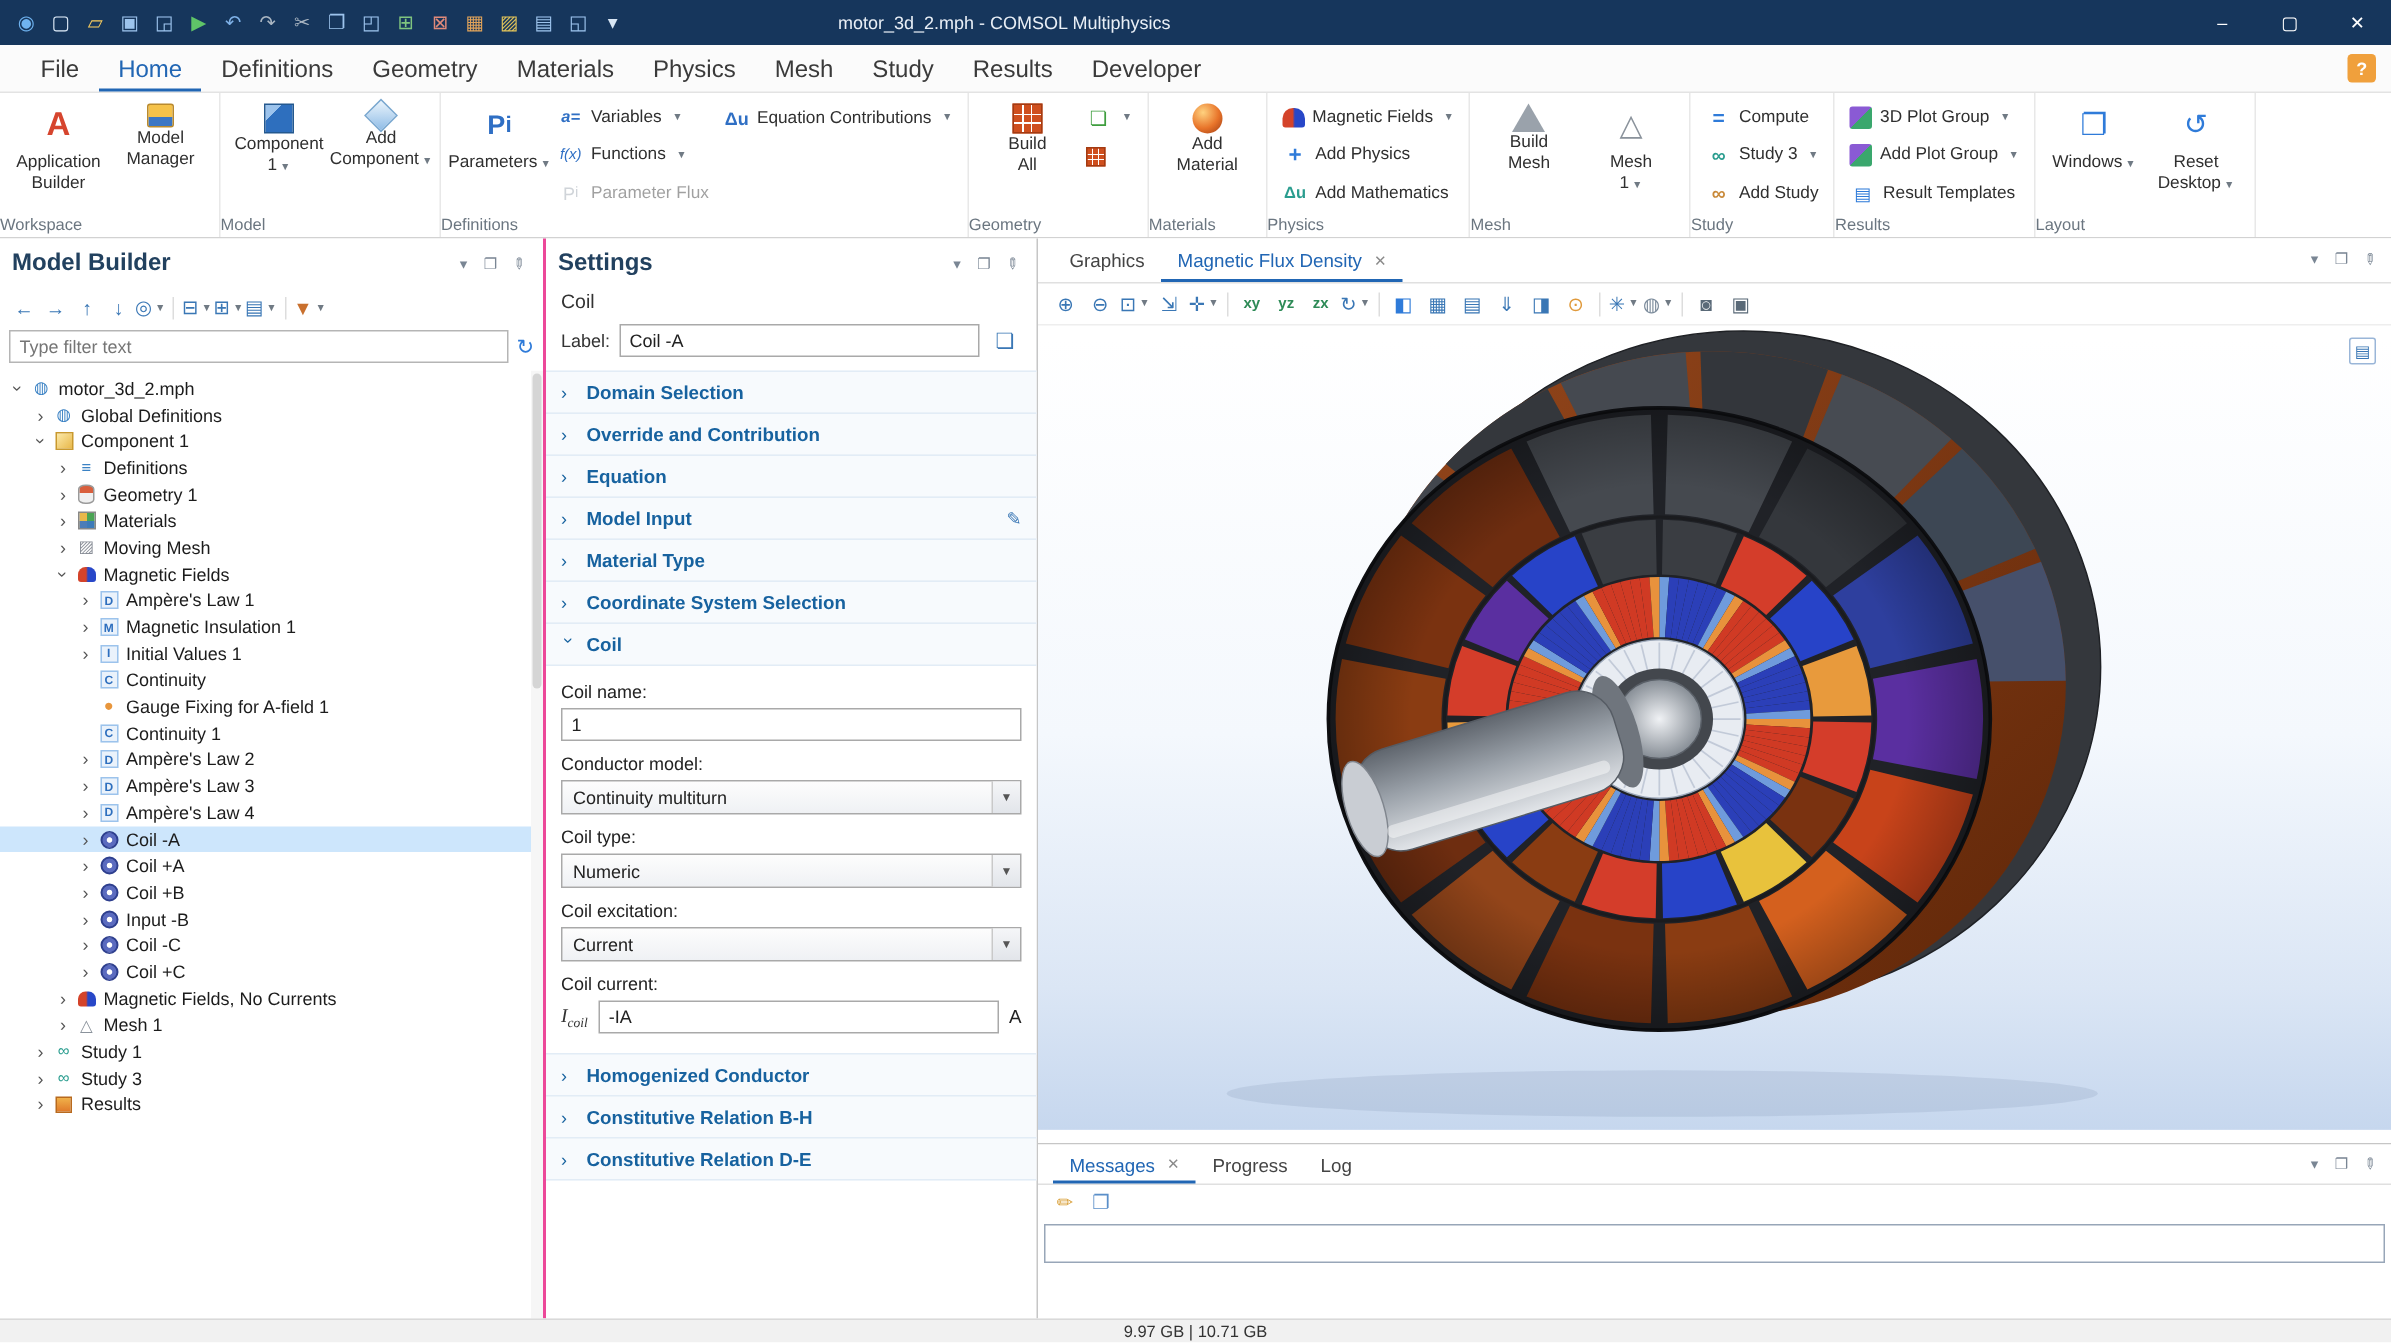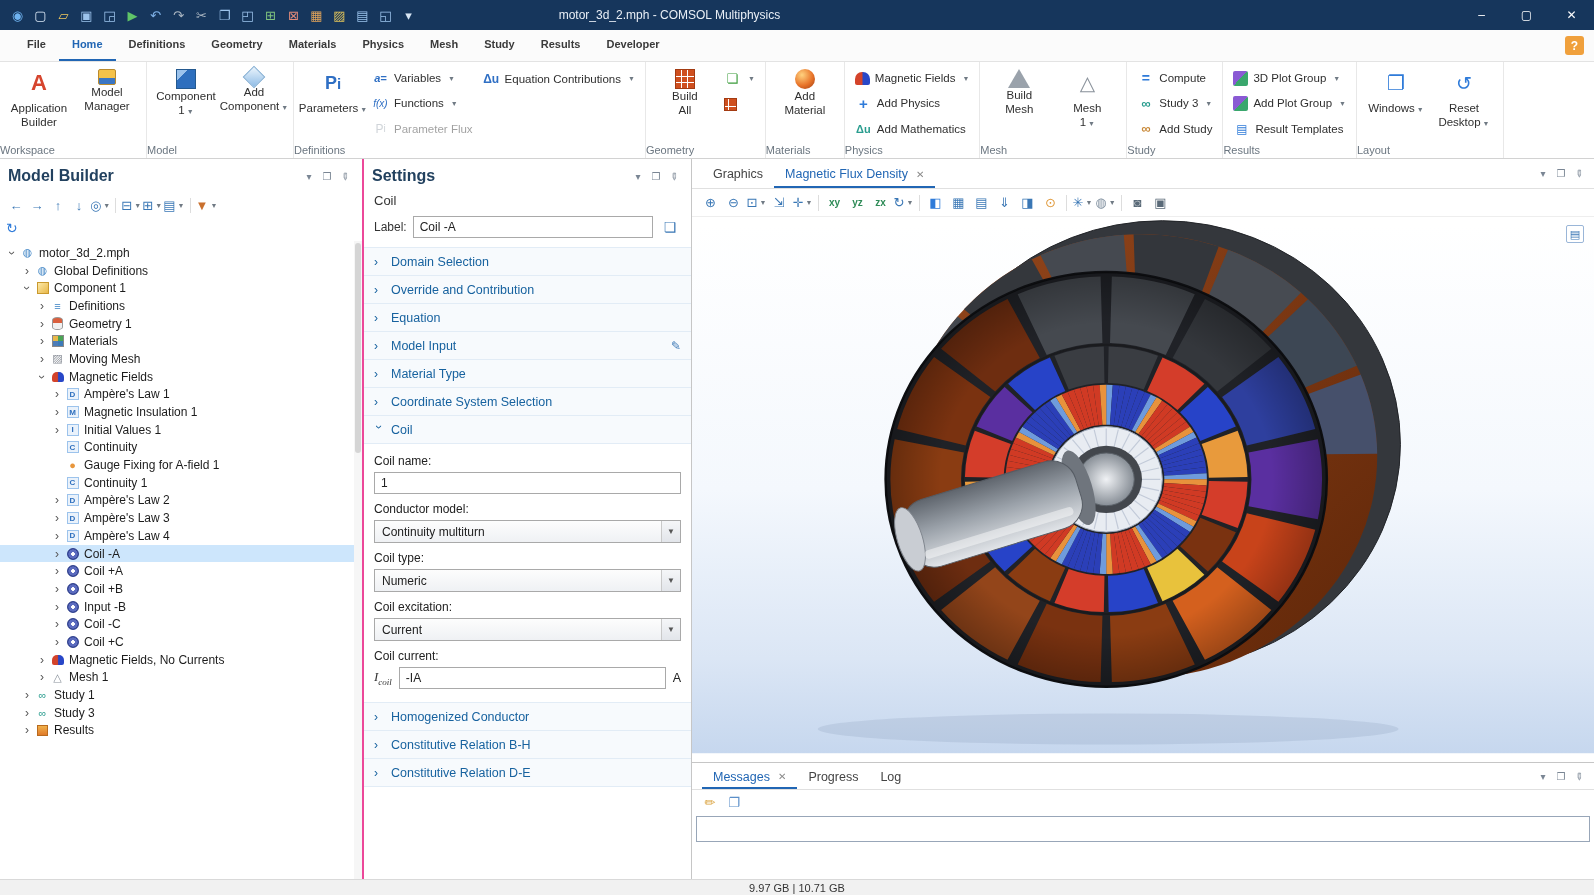--- a/index.html
+++ b/index.html
@@ -9,21 +9,21 @@
   
   .titlebar { position:absolute; top:0; left:0; width:100%; height:30px; background:#16365c; display:flex; align-items:center; color:#fff; }
   .qat { display:flex; align-items:center; padding-left:6px; }
   .qicon { width:23px; height:22px; display:flex; align-items:center; justify-content:center; font-size:13px; border-radius:3px; }
   .title-text { position:absolute; left:42%; transform:translateX(-50%); font-size:12px; color:#e9eff6; white-space:nowrap; }
   .win-btns { position:absolute; right:0; top:0; height:30px; display:flex; }
   .win-btn { width:45px; height:30px; display:flex; align-items:center; justify-content:center; font-size:12px; color:#fff; }
 
   
   .menubar { position:absolute; top:30px; left:0; width:100%; height:32px; background:#fbfbfb; border-bottom:1px solid #e3e3e3; display:flex; align-items:stretch; padding-left:14px; }
-  .menu-tab { padding:8px 13px 6px; font-size:11px; color:#3a3a3a; border-bottom:2px solid transparent;font-weight:bold; }
+  .menu-tab { padding:8px 13px 6px; font-size:16px; color:#3a3a3a; border-bottom:2px solid transparent; }
   .menu-tab.active { color:#2166b4; border-bottom:2px solid #2166b4; }
   .help-btn { margin-left:auto; margin-right:10px; align-self:center; width:19px; height:19px; background:#f0a03c; color:#fff; border-radius:3px; display:flex; align-items:center; justify-content:center; font-weight:bold; font-size:12px; }
 
   
   .ribbon { position:absolute; top:62px; left:0; width:100%; height:97px; background:#fff; border-bottom:1px solid #d2d2d2; display:flex; overflow:hidden; }
   .rib-group { position:relative; padding:4px 6px 17px; border-right:1px solid #e8e8e8; display:flex; }
   .rib-group-label { position:absolute; bottom:2px; left:0; right:0; text-align:left; font-size:11px; color:#6b7680; }
   .rib-cols { display:flex; gap:2px; }
   .rib-col { display:flex; flex-direction:column; gap:1px; }
   .rib-big { width:66px; display:flex; flex-direction:column; align-items:center; text-align:center; font-size:11.5px; color:#2f2f2f; padding-top:3px; border-radius:3px; }
@@ -87,21 +87,21 @@
   
   .settings-sub { padding:0 10px 6px; font-size:13px; color:#333; }
   .label-row { display:flex; align-items:center; gap:6px; padding:2px 10px 10px; }
   .label-row label { font-size:12px; }
   .text-input { height:22px; border:1px solid #a9a9a9; padding:0 6px; font-size:12px; font-family:inherit; color:#222; background:#fff; }
   .label-input { flex:1; }
   .rename-btn { width:22px; height:22px; display:flex; align-items:center; justify-content:center; color:#3a77b5; font-size:14px; }
   .section-header { height:29px; display:flex; align-items:center; gap:7px; padding:0 10px; background:#f7fafd; border-top:1px solid #e2ecf6; border-bottom:1px solid #e2ecf6; margin-top:-1px; }
   .section-chevron { color:#17629f; font-size:12px; width:10px; display:inline-block; }
   .section-chevron.open { transform:rotate(90deg); }
-  .section-label { font-weight:normal; color:#17629f; font-size:12.5px; flex:1; }
+  .section-label { font-weight:bold; color:#17629f; font-size:12.5px; flex:1; }
   .section-edit { color:#3a77b5; font-size:12px; }
   .section-body { padding:2px 10px 14px; background:#fff; }
   .field-label { font-size:12px; color:#222; margin:8px 0 4px; }
   .field-input { width:100%; }
   .select { height:23px; border:1px solid #a9a9a9; background:linear-gradient(#fdfdfd,#eff1f4); display:flex; align-items:center; padding:0 24px 0 7px; font-size:12px; position:relative; color:#222; }
   .select .arrow-box { position:absolute; right:0; top:0; bottom:0; width:19px; display:flex; align-items:center; justify-content:center; color:#555; font-size:8px; border-left:1px solid #c9c9c9; background:linear-gradient(#f5f6f8,#e2e5ea); }
   .current-row { display:flex; align-items:center; gap:7px; margin-top:2px; }
   .sym { font-size:13px; font-style:italic; font-family:"Liberation Serif","DejaVu Serif",serif; }
   .sym sub { font-size:9px; }
   .unit { font-size:12.5px; color:#222; }
@@ -453,20 +453,21 @@
           <span>▤</span>
           <span class="caret">▼</span>
         </div>
         <span class="tb-sep"></span>
         <div class="tb-icon">
           <span style="color: rgb(201, 112, 46);">▼</span>
           <span class="caret">▼</span>
         </div>
       </div>
     <div class="filter-row">
+      <input class="filter-input" placeholder="Type filter text" style="">
       <span class="refresh-icon">↻</span>
     </div>
     <div class="tree" id="tree">
       <div class="tree-scroll">
           <div class="tree-thumb"></div>
         </div>
     <div class="tree-row" style="padding-left: 6px;">
           <span class="tw-arrow open">›</span>
           <span class="tw-icon" style="color: rgb(59, 130, 196);">◍</span>
           <span>motor_3d_2.mph</span>

